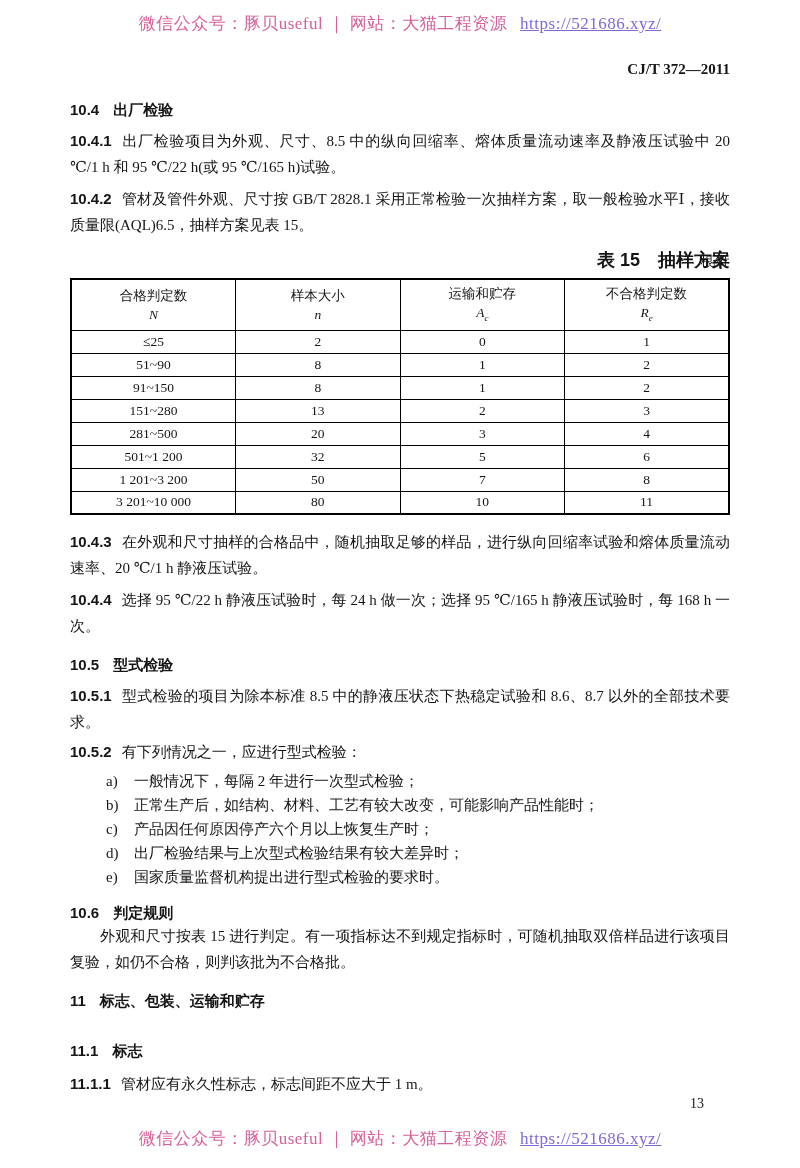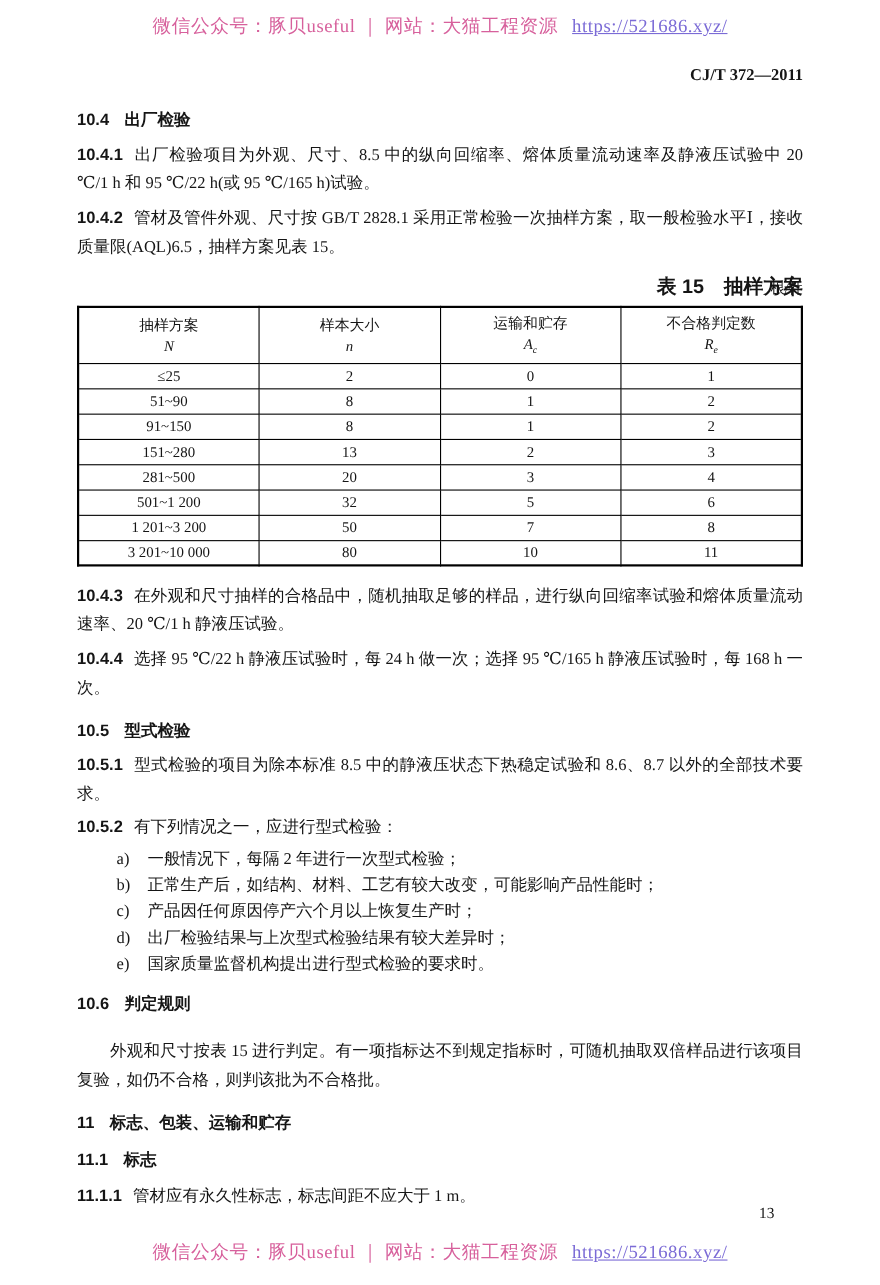--- a/index.html
+++ b/index.html
@@ -35,40 +35,40 @@
     font-family:"Liberation Sans","DejaVu Sans",sans-serif;
     font-weight:700;
     font-size:15px;
     line-height:20px;
   }
   .heading .cnum { margin-right:14px; font-style:normal; }
   .h-104  { margin-top:22px; }
   .h-105  { margin-top:16px; }
   .h-106  { margin-top:14px; }
   .h-11   { margin-top:16px; }
-  .h-111  { margin-top:14px; }
+  .h-111  { margin-top:30px; }
 
   .para {
     font-size:15px;
     line-height:26px;
     text-align:justify;
   }
   .para .cnum {
     font-family:"Liberation Sans","DejaVu Sans",sans-serif;
     font-weight:700;
     margin-right:10px;
   }
   .p-1041 { margin-top:8px; }
   .p-1042 { margin-top:6px; }
   .p-1043 { margin-top:14px; }
   .p-1044 { margin-top:6px; }
   .p-1051 { margin-top:8px; }
   .p-1052 { margin-top:4px; }
   .p-1111 { margin-top:10px; }
-  .p-106  { margin-top:20px; text-indent:2em; }
+  .p-106  { margin-top:0; text-indent:2em; }
 
   
   .caption-row { position:relative; margin-top:12px; height:20px; }
   .table-caption {
     text-align:right;
     font-family:"Liberation Sans","DejaVu Sans",sans-serif;
     font-weight:700; font-size:18px; line-height:20px;
   }
   .table-unit {
     position:absolute; right:0; top:3px;
@@ -145,21 +145,21 @@
     <table class="sampling">
       <colgroup>
           <col>
           <col>
           <col>
           <col>
         </colgroup>
       <thead>
         <tr>
           <th>
-            <div class="th-label">抽样方案</div>
+            <div class="th-label">合格判定数</div>
             <div class="th-sym"><span>N</span></div>
           </th>
           <th>
             <div class="th-label">样本大小</div>
             <div class="th-sym"><span>n</span></div>
           </th>
           <th>
             <div class="th-sym" style="margin-top:0"></div>
             <div class="th-label">运输和贮存</div>
             <div class="th-sym"><span>A</span><sub>c</sub></div>

